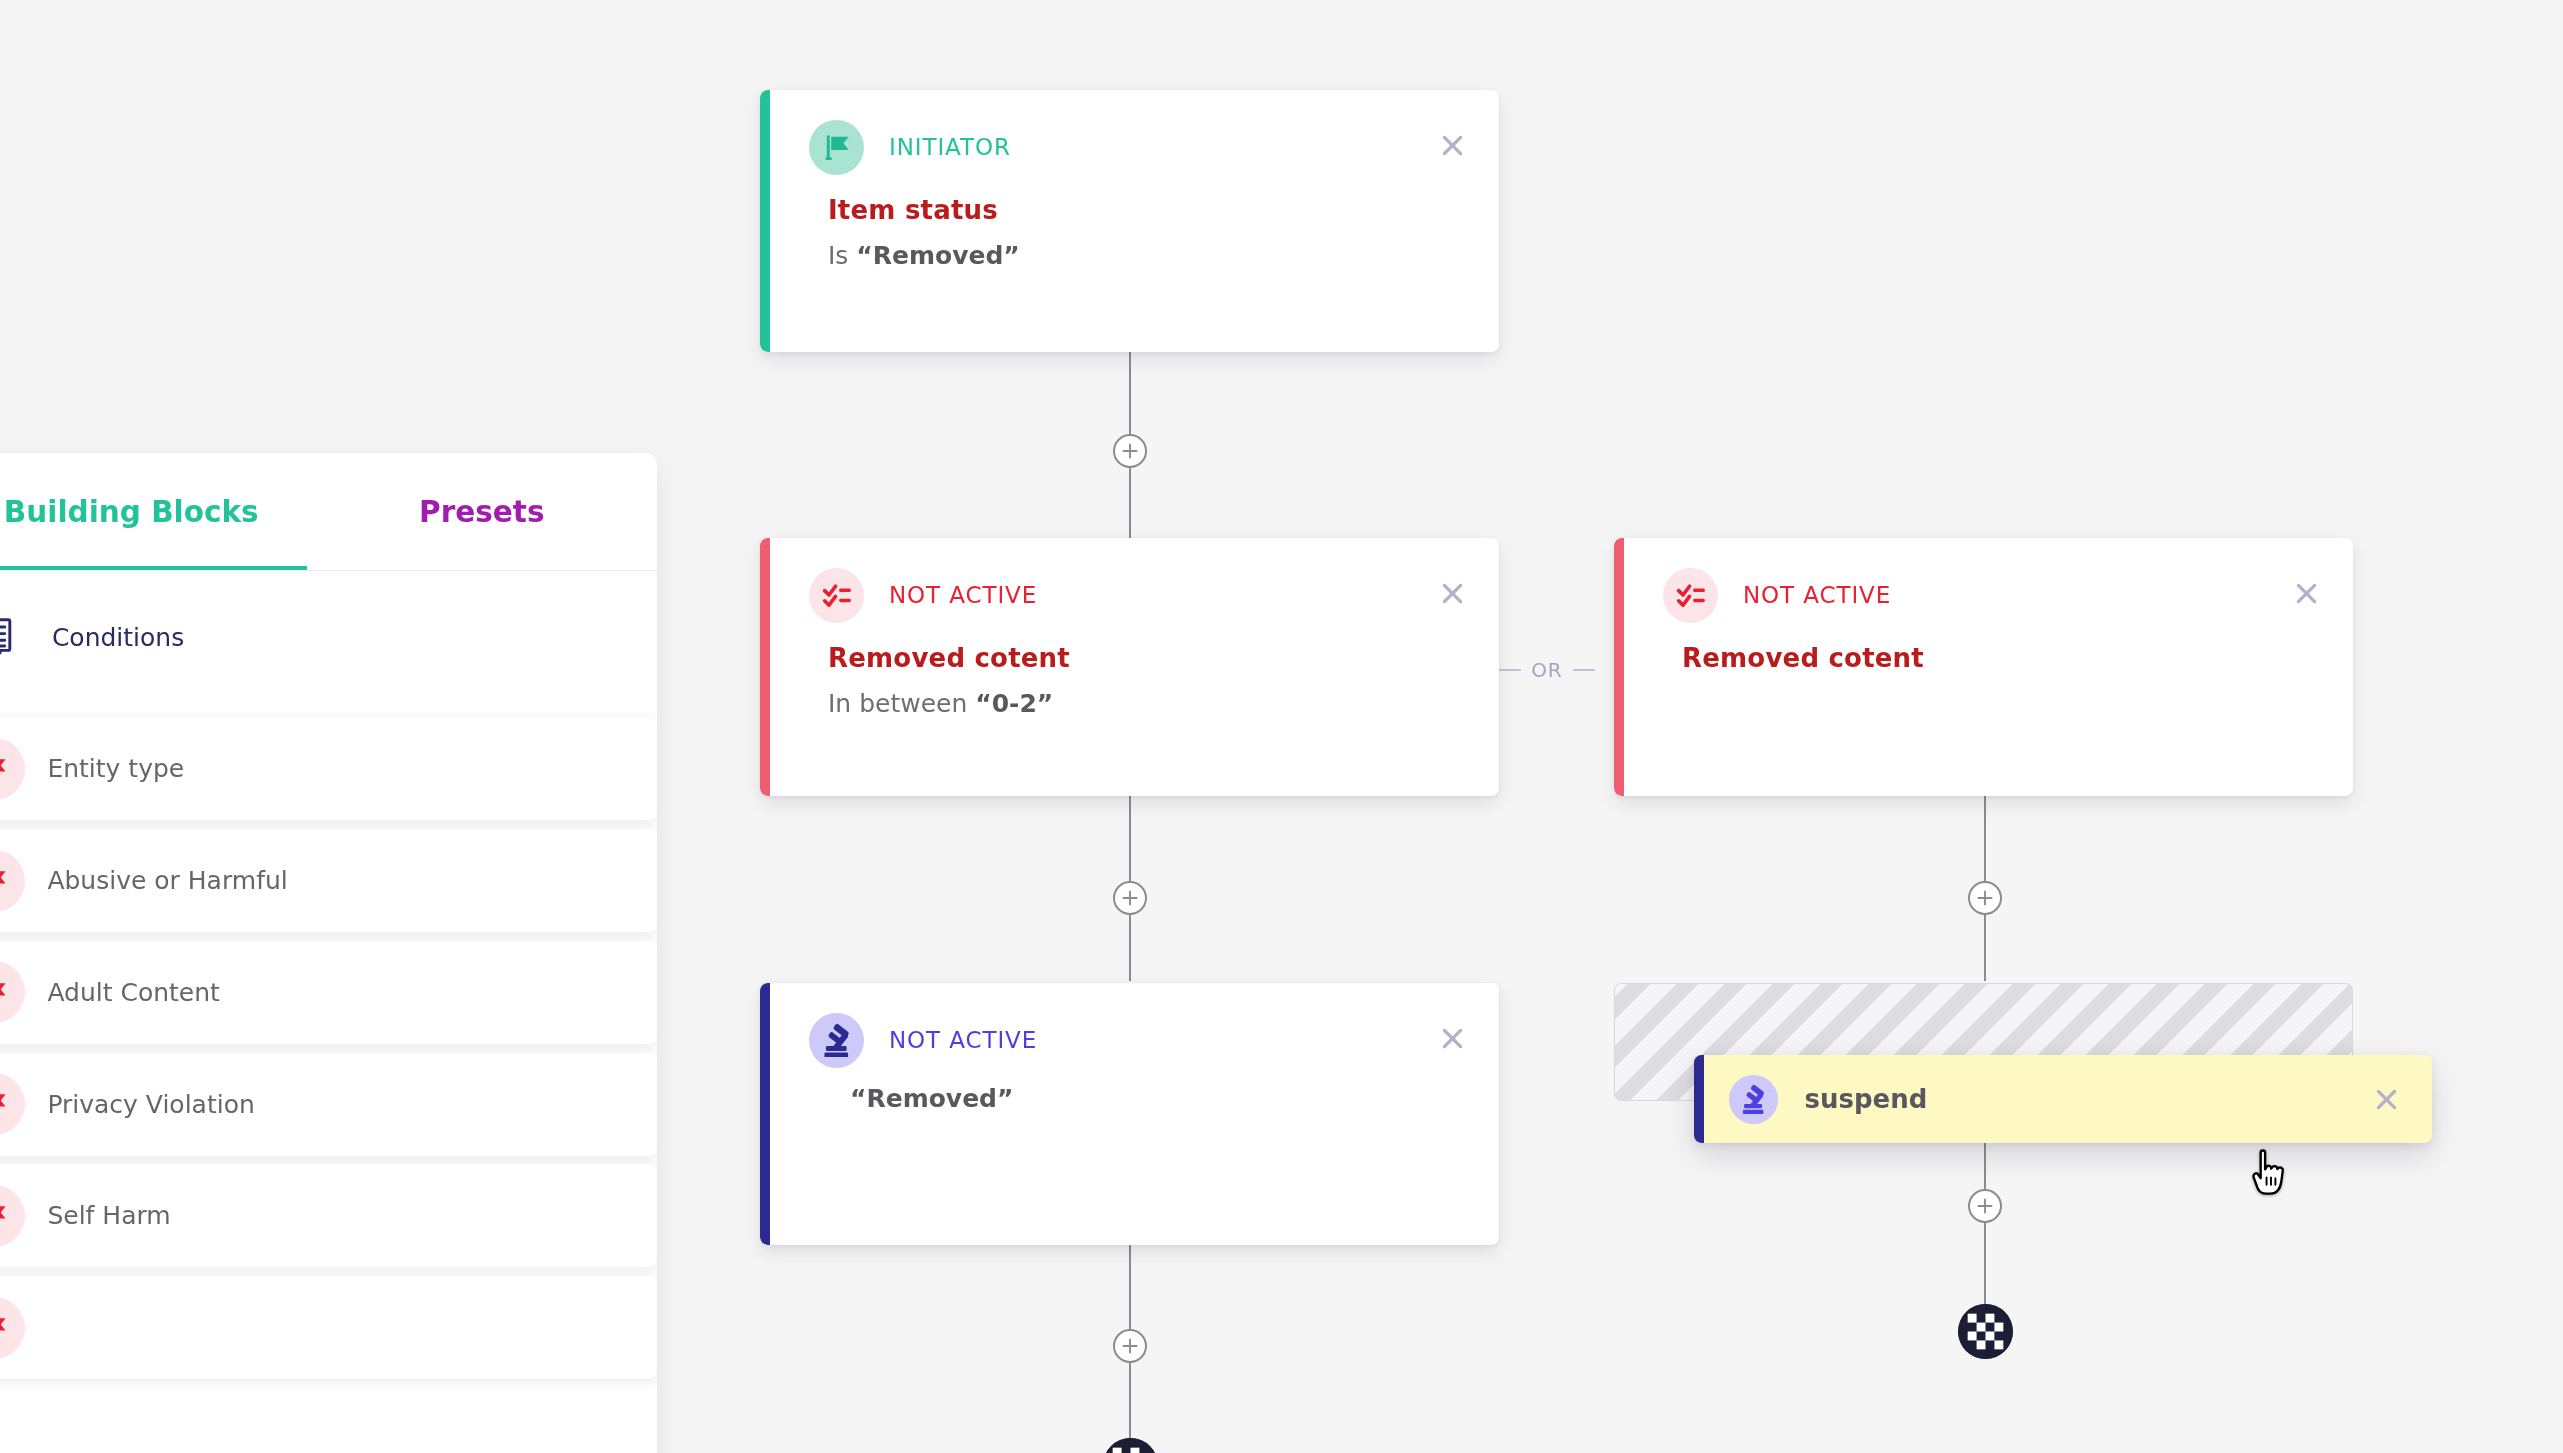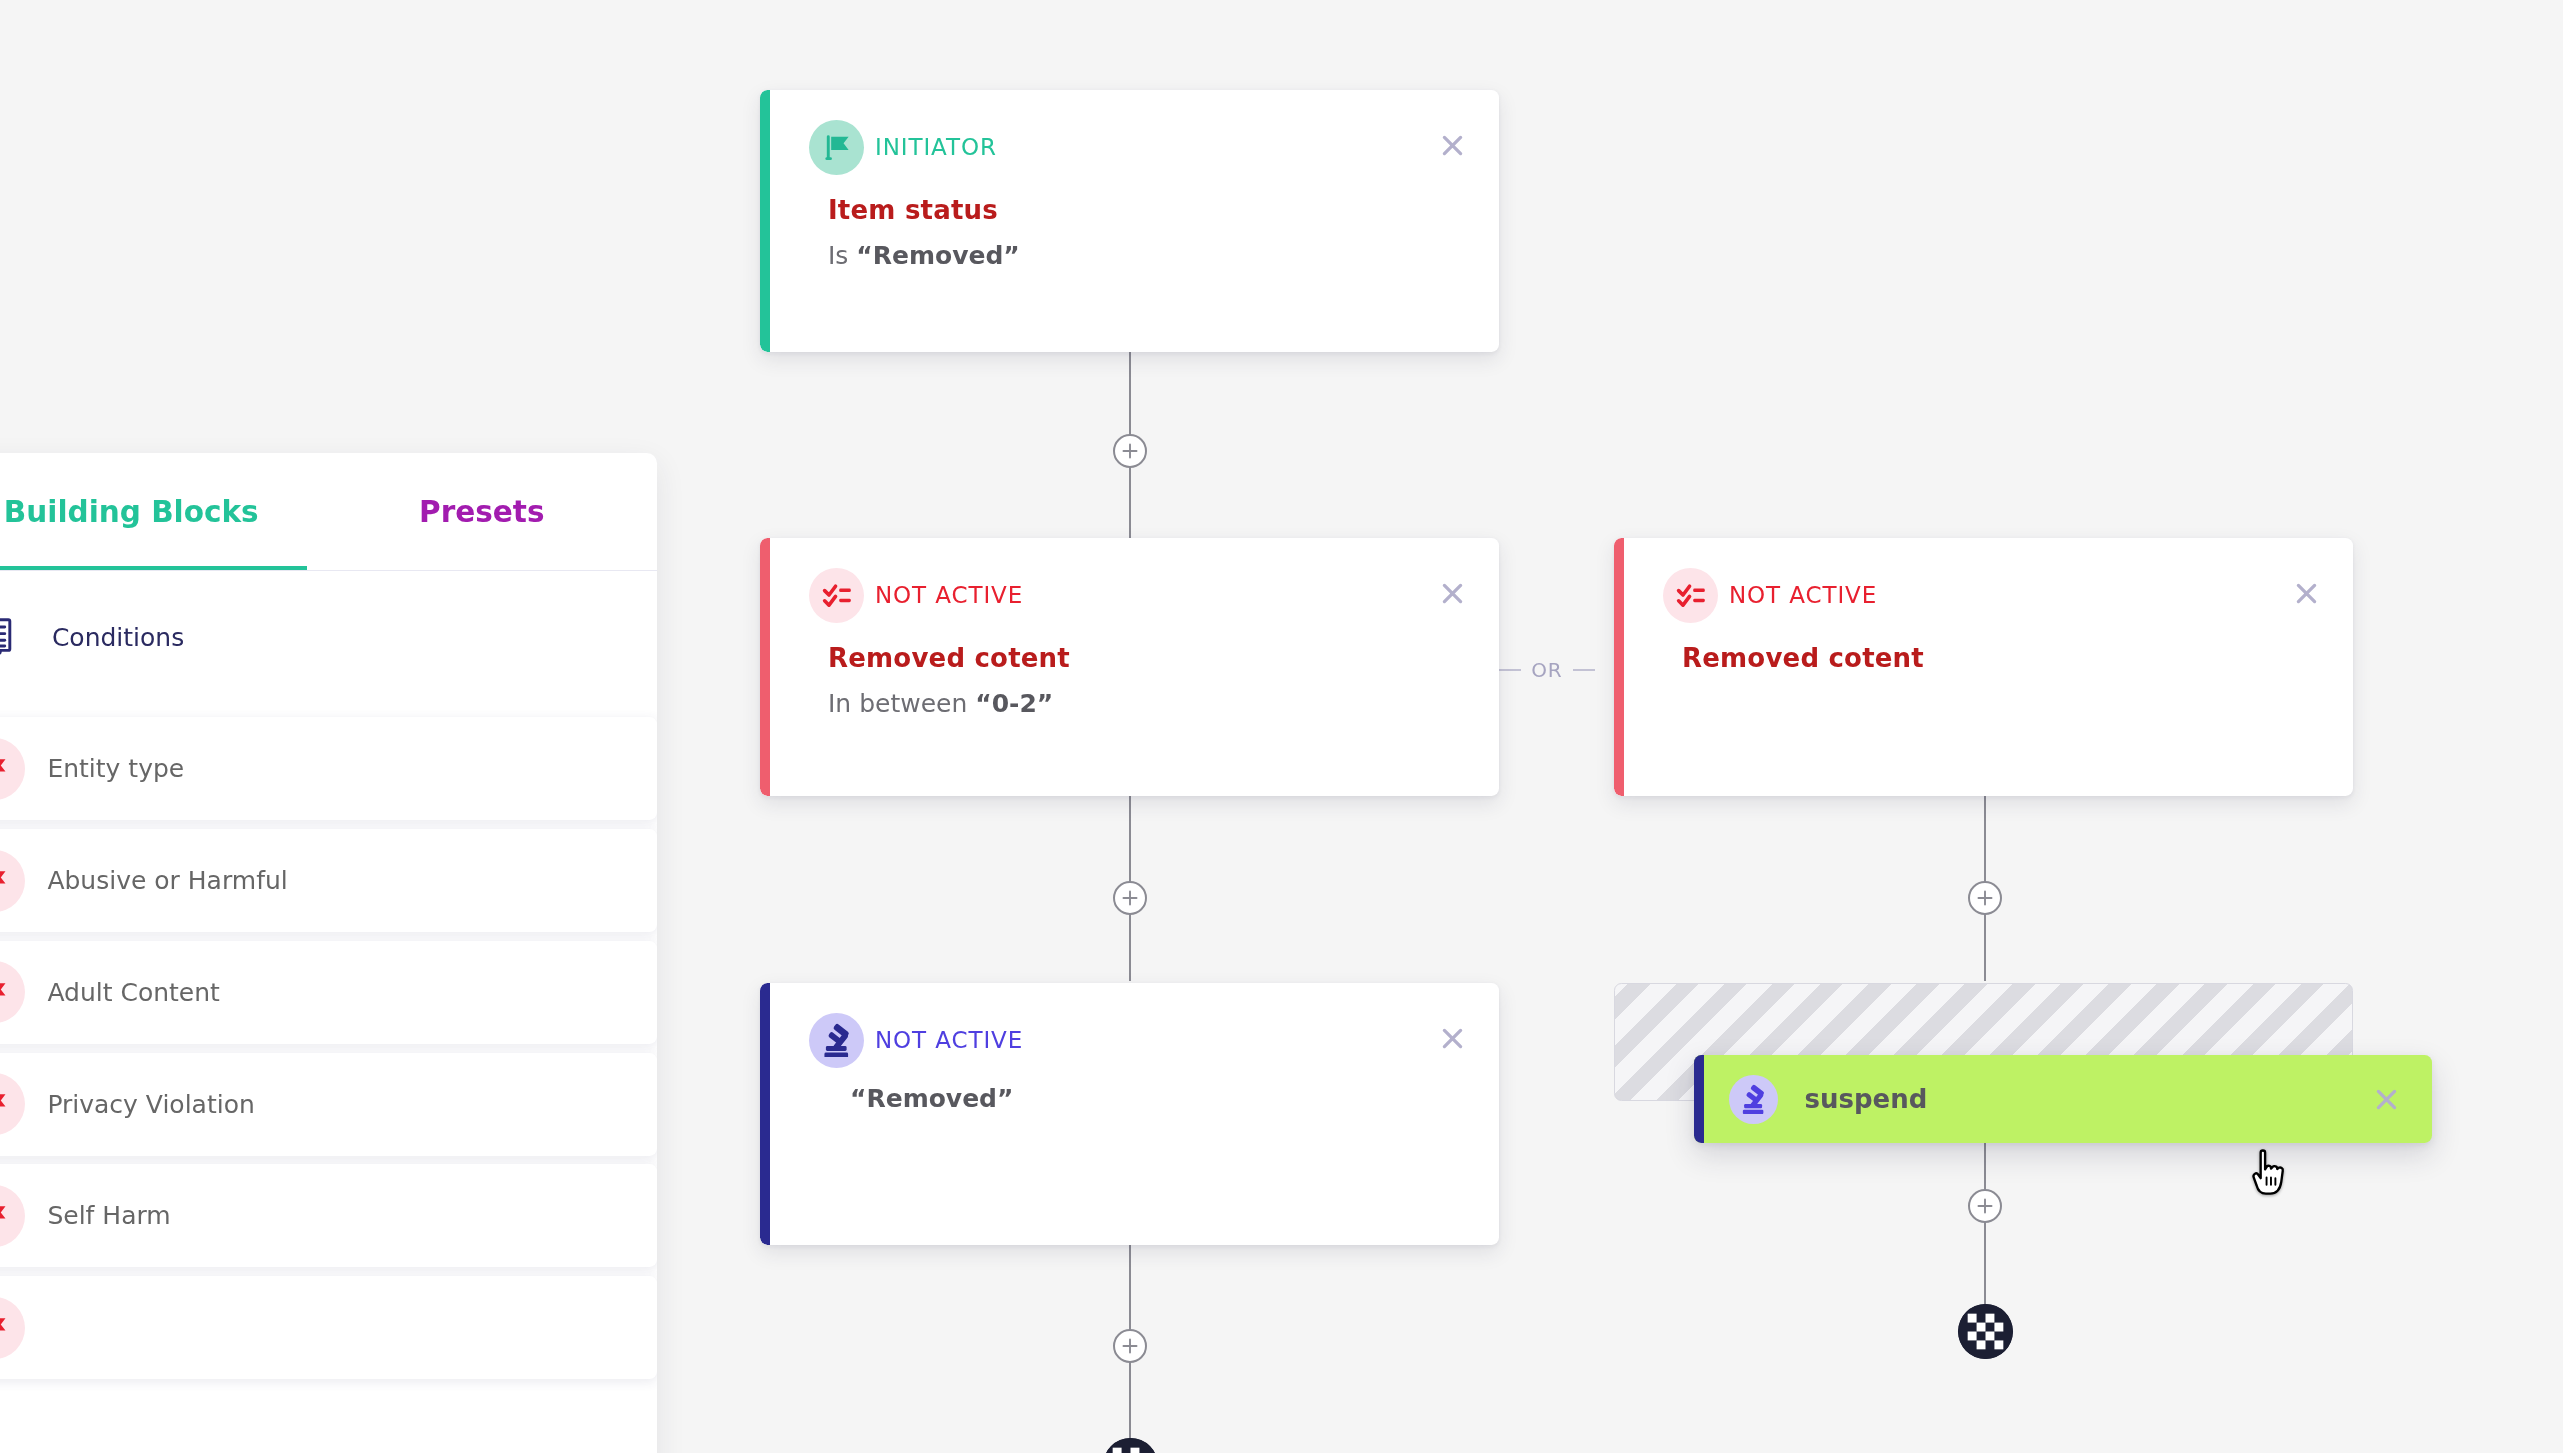--- a/index.html
+++ b/index.html
@@ -51,21 +51,21 @@
   }
   .fcard-inner { padding: 29.5px 38px 29.5px 49px; position: relative; height: 100%; }
 
   .fcard-head { display: flex; align-items: center; height: 55px; }
   .badge {
     width: 55px; height: 55px; border-radius: 50%;
     display: flex; align-items: center; justify-content: center; flex: 0 0 auto;
   }
   .badge svg { display: block; }
   .fcard-status {
-    margin-left: 11px;
+    margin-left: 25px;
     font-size: 23px; font-weight: 400; letter-spacing: 0.9px;
   }
   .close-x {
     position: absolute; right: 32px; top: 41px;
     width: 29.5px; height: 29.5px;
     display: flex; align-items: center; justify-content: center;
     color: #b3b0cc;
   }
   .close-x svg { display: block; }
 
@@ -89,21 +89,21 @@
     background-image: repeating-linear-gradient(
       -45deg,
       #dcdce1 0px, #dcdce1 16px,
       #f5f5f7 16px, #f5f5f7 34px
     );
   }
 
   
   .drag-card {
     position: absolute;
-    background: #bef264; border-radius: 7.4px;
+    background: #fef9c3; border-radius: 7.4px;
     box-shadow: 0 11.8px 29.5px rgba(40,40,70,.16), 0 2.2px 7.4px rgba(40,40,70,.08);
     overflow: hidden;
   }
   .drag-card .accent { position: absolute; left: 0; top: 0; bottom: 0; width: 9.6px; }
   .drag-inner { display: flex; align-items: center; height: 100%; padding-left: 35px; position: relative; }
   .drag-label { margin-left: 26.5px; font-size: 26px; font-weight: 700; color: #58585e; }
 
   
   #sidebar {
     position: absolute; left: -44px; top: 453px; width: 701px; height: 1046px;

